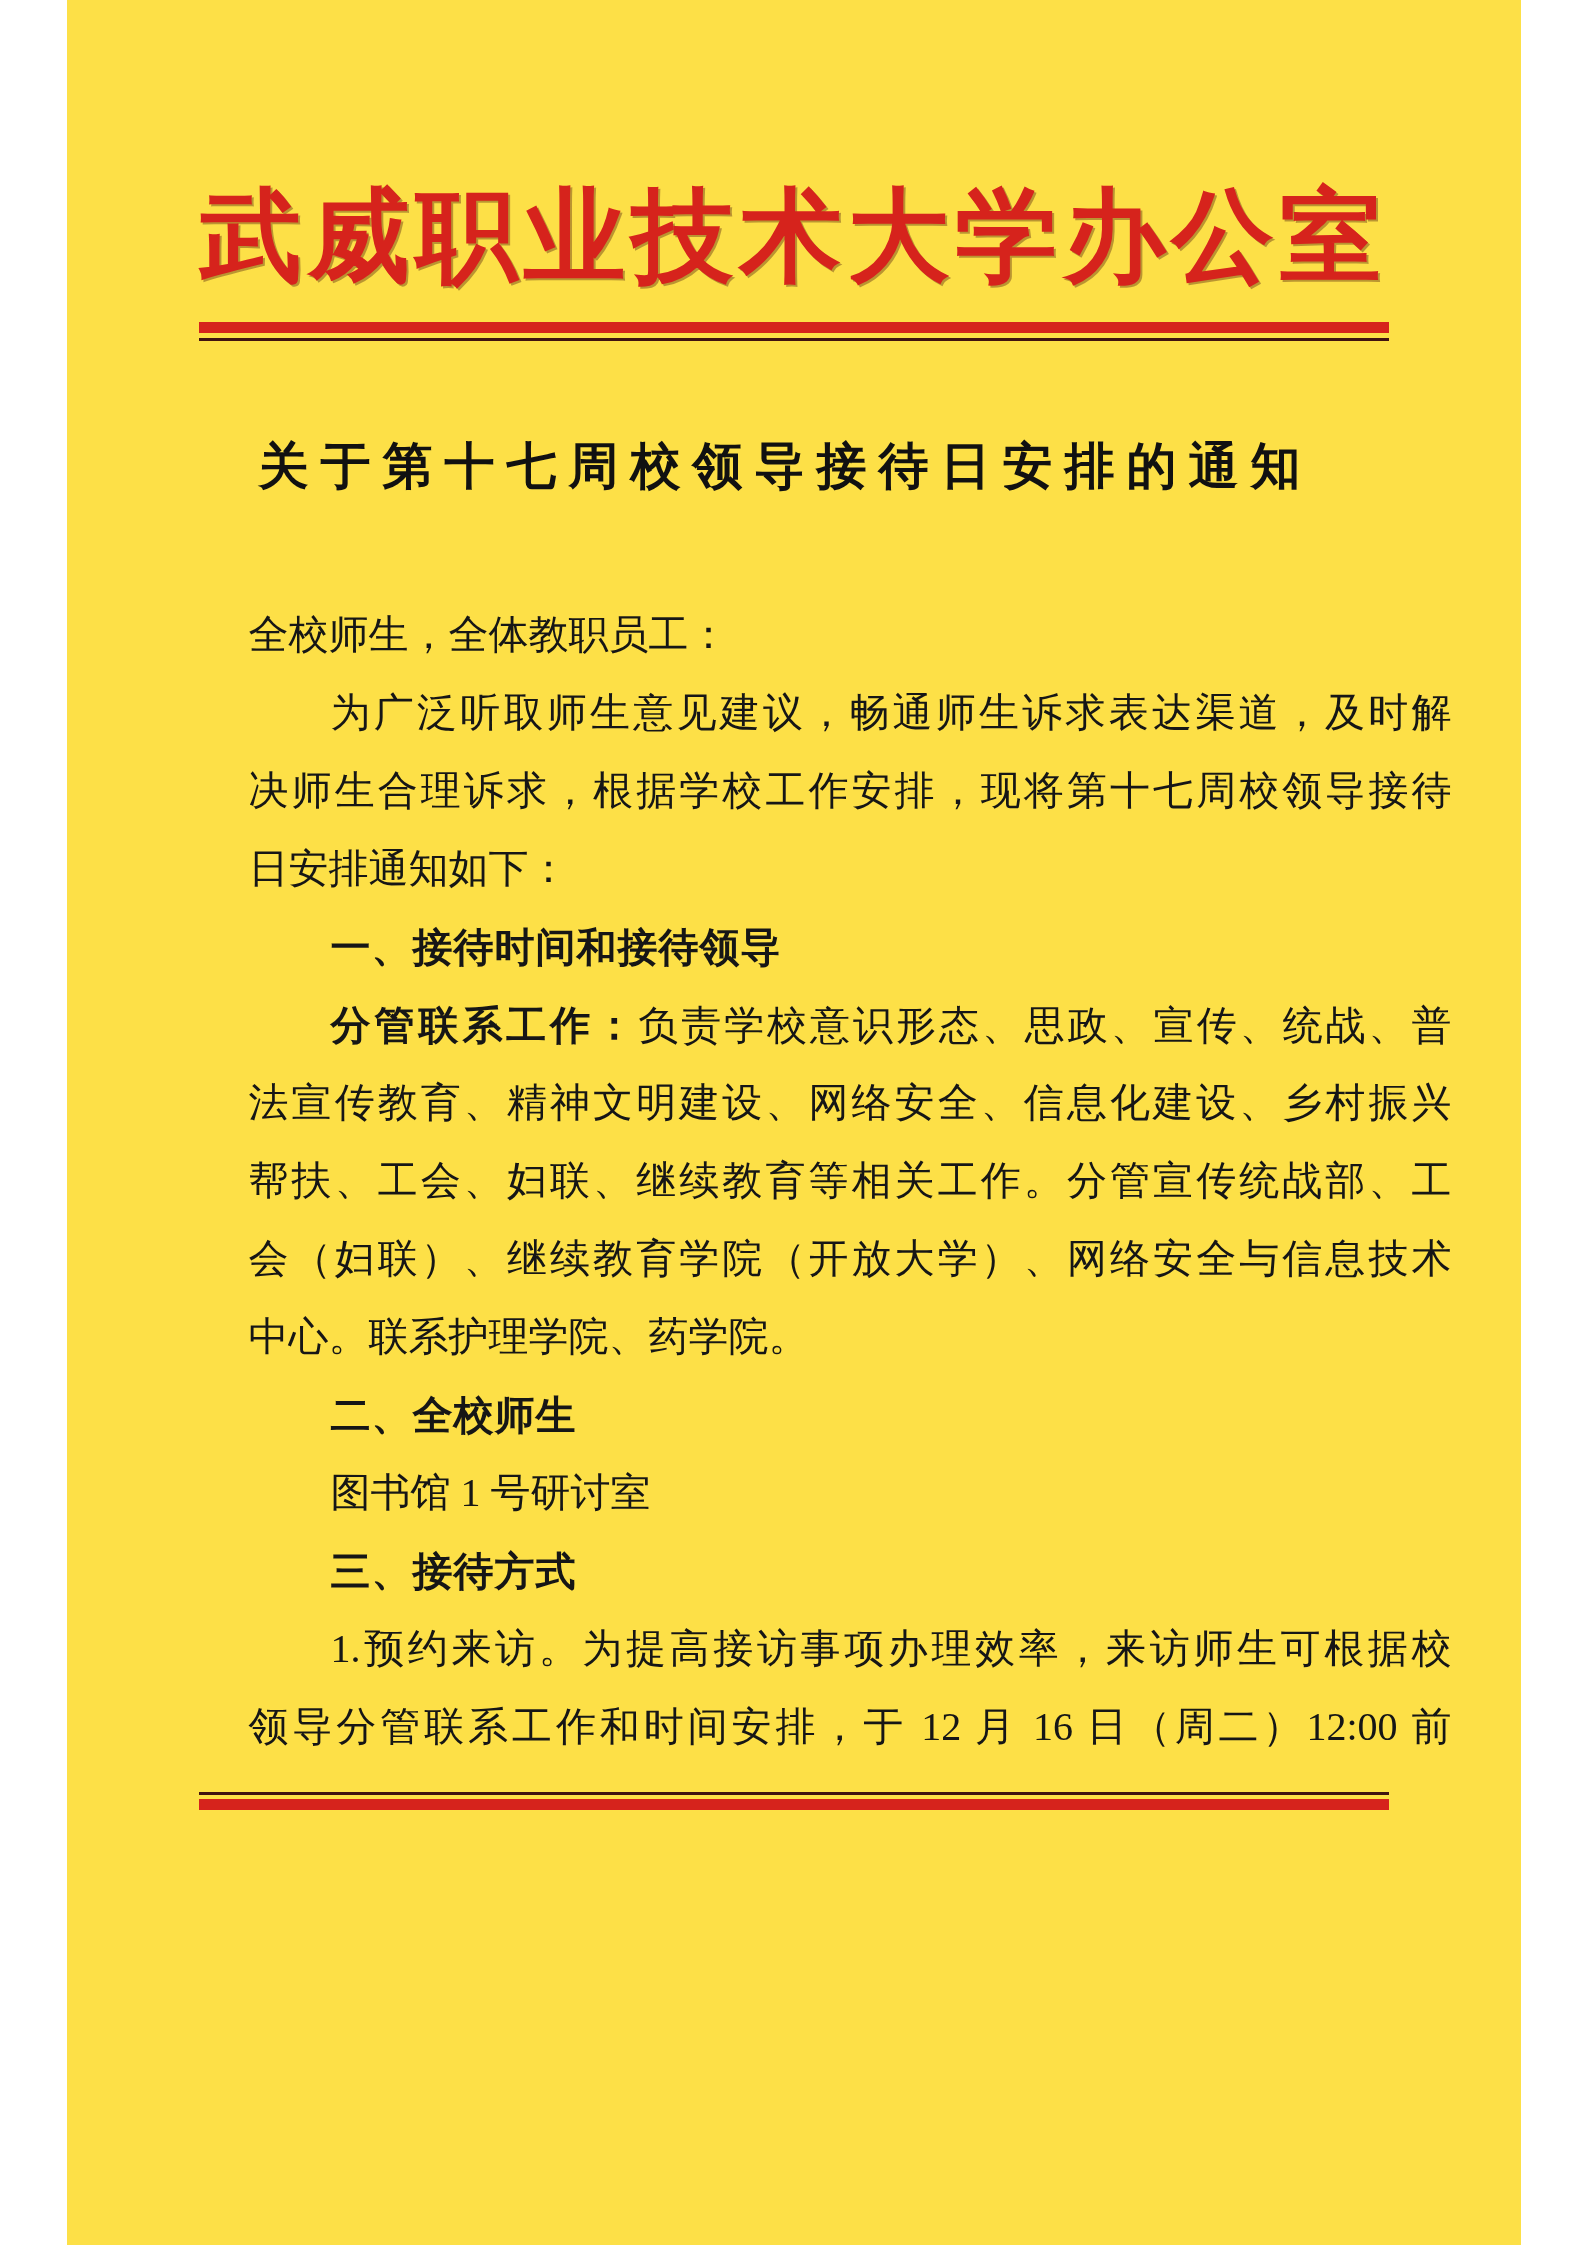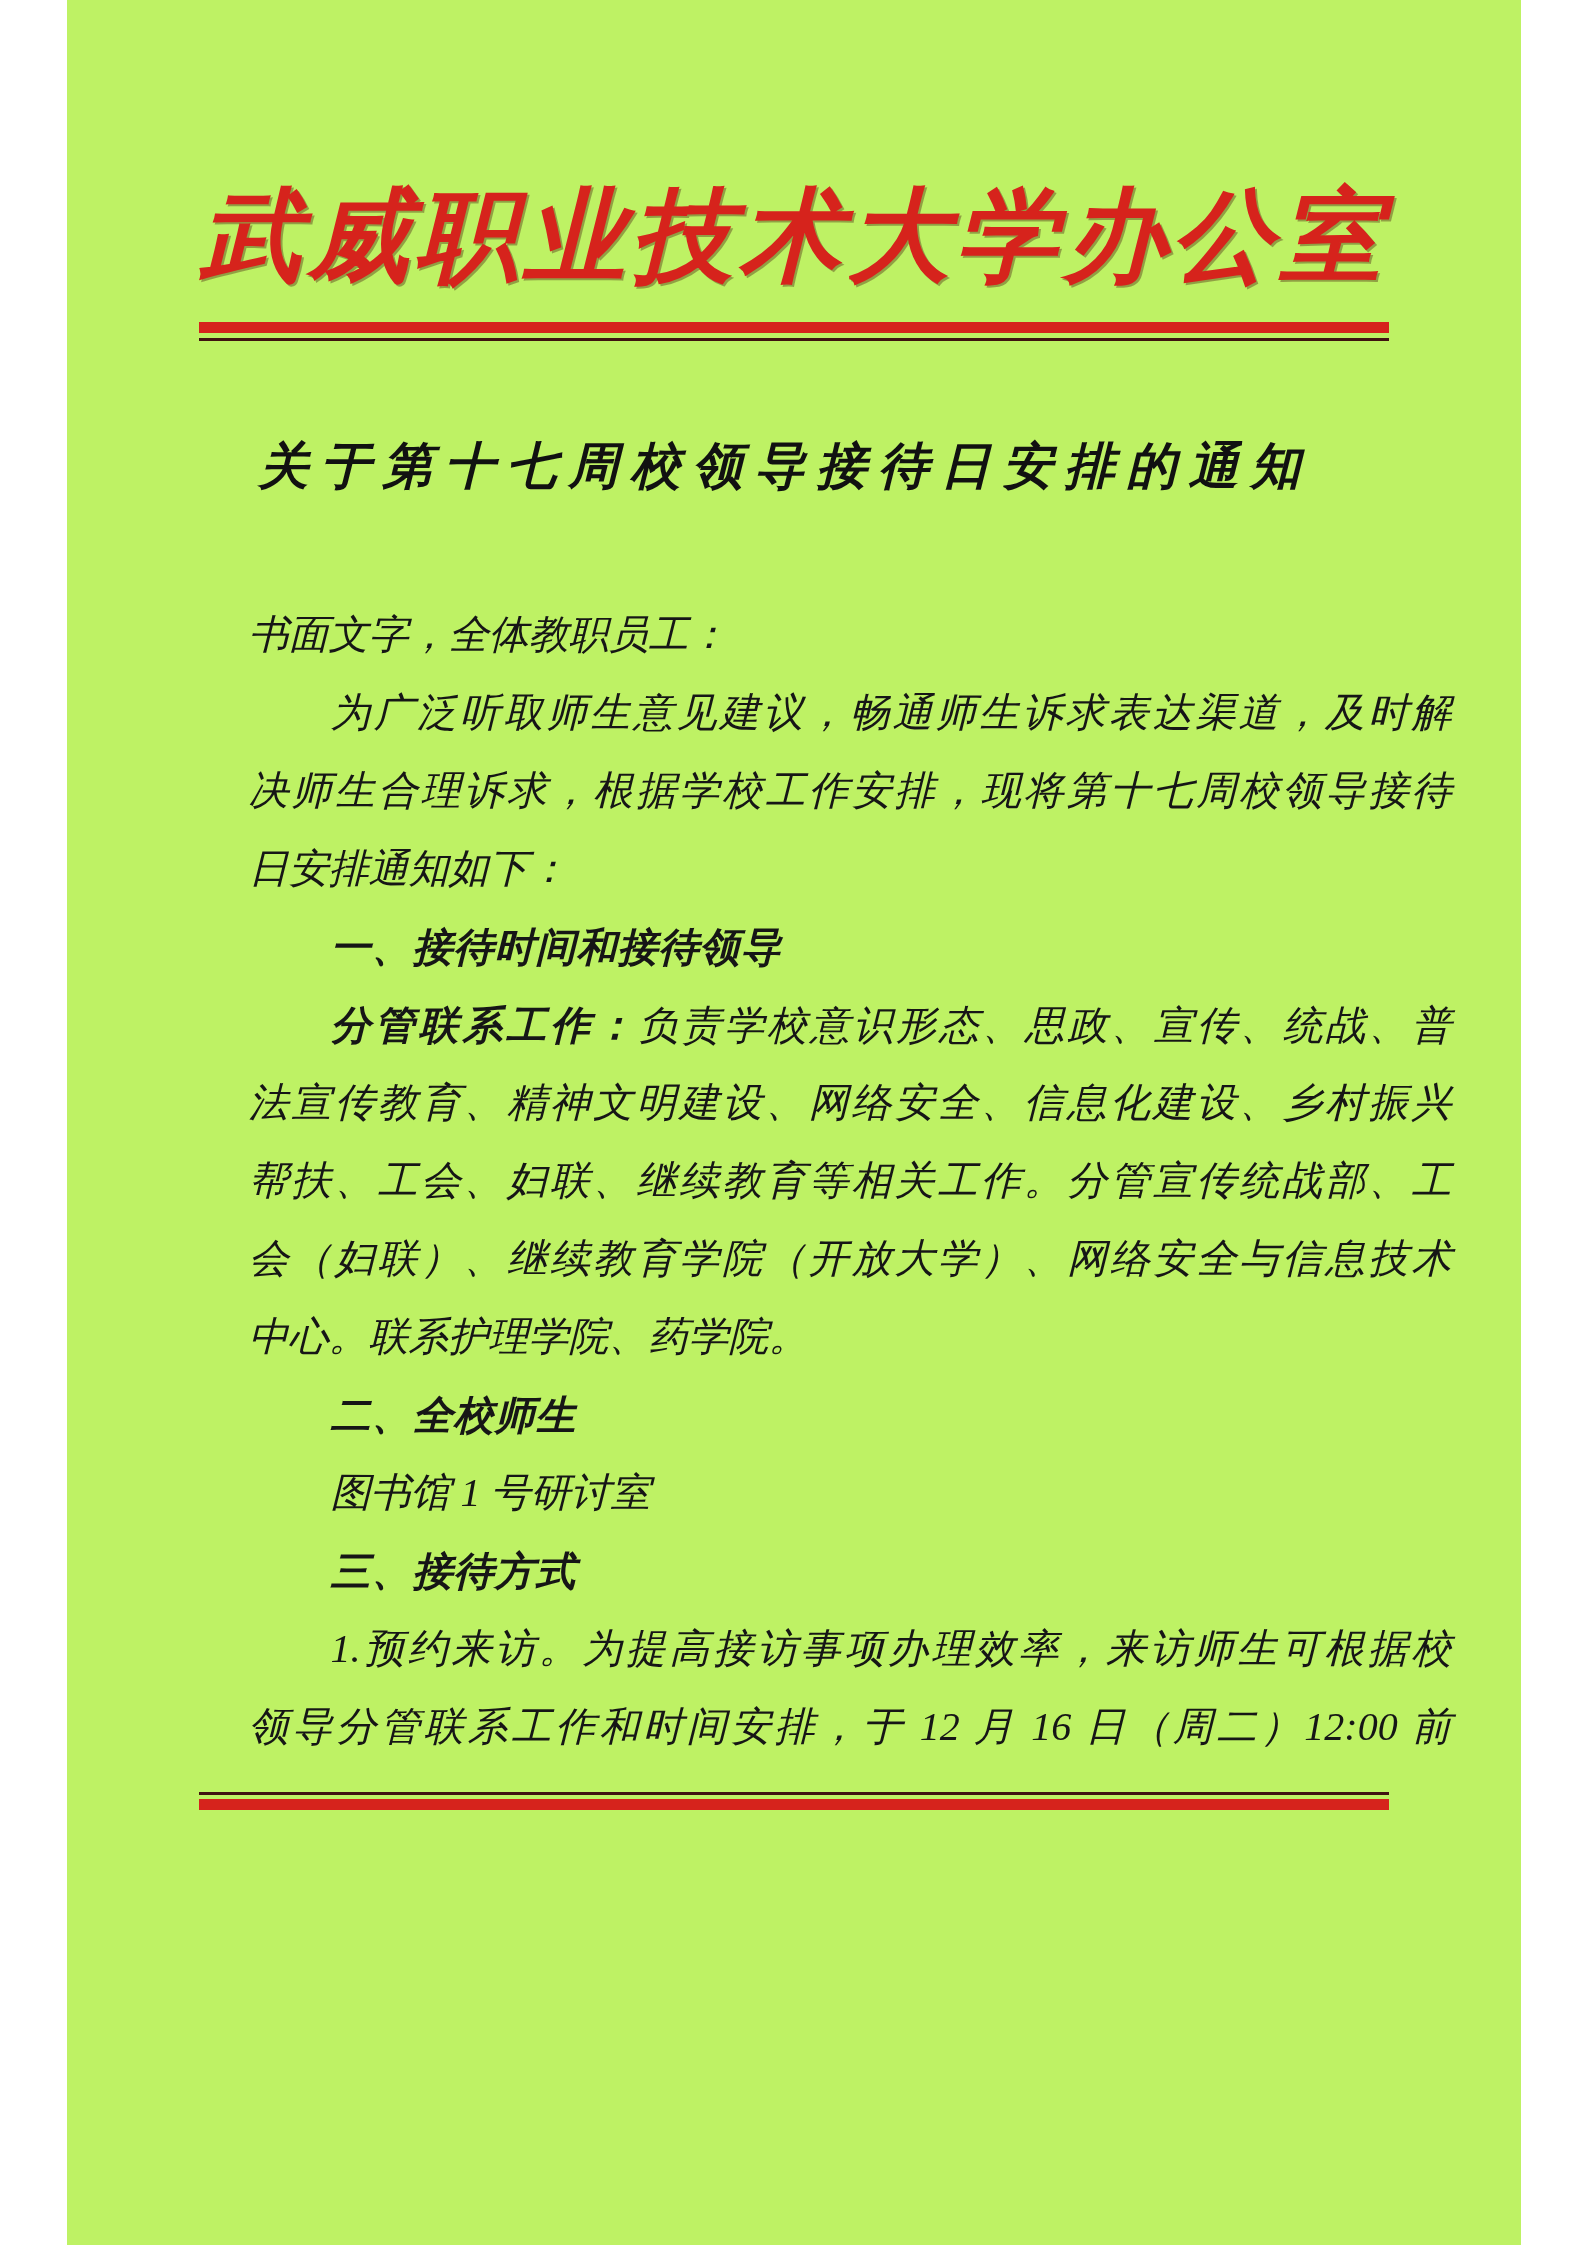--- a/index.html
+++ b/index.html
@@ -1,25 +1,24 @@
 <!DOCTYPE html>
 <html style="--accent: #d6231c; --rule-dark: #401310;"><head>
 <meta charset="utf-8">
 <style>
   html, body { margin: 0; padding: 0; background: #ffffff; }
   .page {
     position: relative;
     width: 1454px;
     height: 2245px;
     margin: 0 auto;
-    background: #bef264;
+    background: #fde047;
     font-family: "Liberation Serif", "DejaVu Serif", serif;
     color: #161616;
     overflow: hidden;
-    font-style: italic;
   }
   .org-title {
     margin: 0;
     padding-top: 183px;
     line-height: 1.05;
     text-align: center;
     font-size: 102px;
     font-weight: bold;
     letter-spacing: 6px;
     color: var(--accent, #d6231c);
@@ -73,21 +72,21 @@
   <h1 class="org-title">武威职业技术大学办公室</h1>
 
   <div class="rule-group header">
     <div class="rule thick"></div>
     <div class="rule thin"></div>
   </div>
 
   <h2 class="doc-title">关于第十七周校领导接待日安排的通知</h2>
 
   <main class="body-block" id="body-lines">
-      <div class="line"><span class="seg">书面文字，全体教职员工：</span></div>
+      <div class="line"><span class="seg">全校师生，全体教职员工：</span></div>
       <div class="line indent justify"><span class="seg">为广泛听取师生意见建议，畅通师生诉求表达渠道，及时解</span></div>
       <div class="line justify"><span class="seg">决师生合理诉求，根据学校工作安排，现将第十七周校领导接待</span></div>
       <div class="line"><span class="seg">日安排通知如下：</span></div>
       <div class="line indent"><span class="seg-bold">一、接待时间和接待领导</span></div>
       <div class="line indent justify"><span class="seg-bold">分管联系工作：</span><span class="seg">负责学校意识形态、思政、宣传、统战、普</span></div>
       <div class="line justify"><span class="seg">法宣传教育、精神文明建设、网络安全、信息化建设、乡村振兴</span></div>
       <div class="line justify"><span class="seg">帮扶、工会、妇联、继续教育等相关工作。分管宣传统战部、工</span></div>
       <div class="line justify"><span class="seg">会（妇联）、继续教育学院（开放大学）、网络安全与信息技术</span></div>
       <div class="line"><span class="seg">中心。联系护理学院、药学院。</span></div>
       <div class="line indent"><span class="seg-bold">二、全校师生</span></div>

